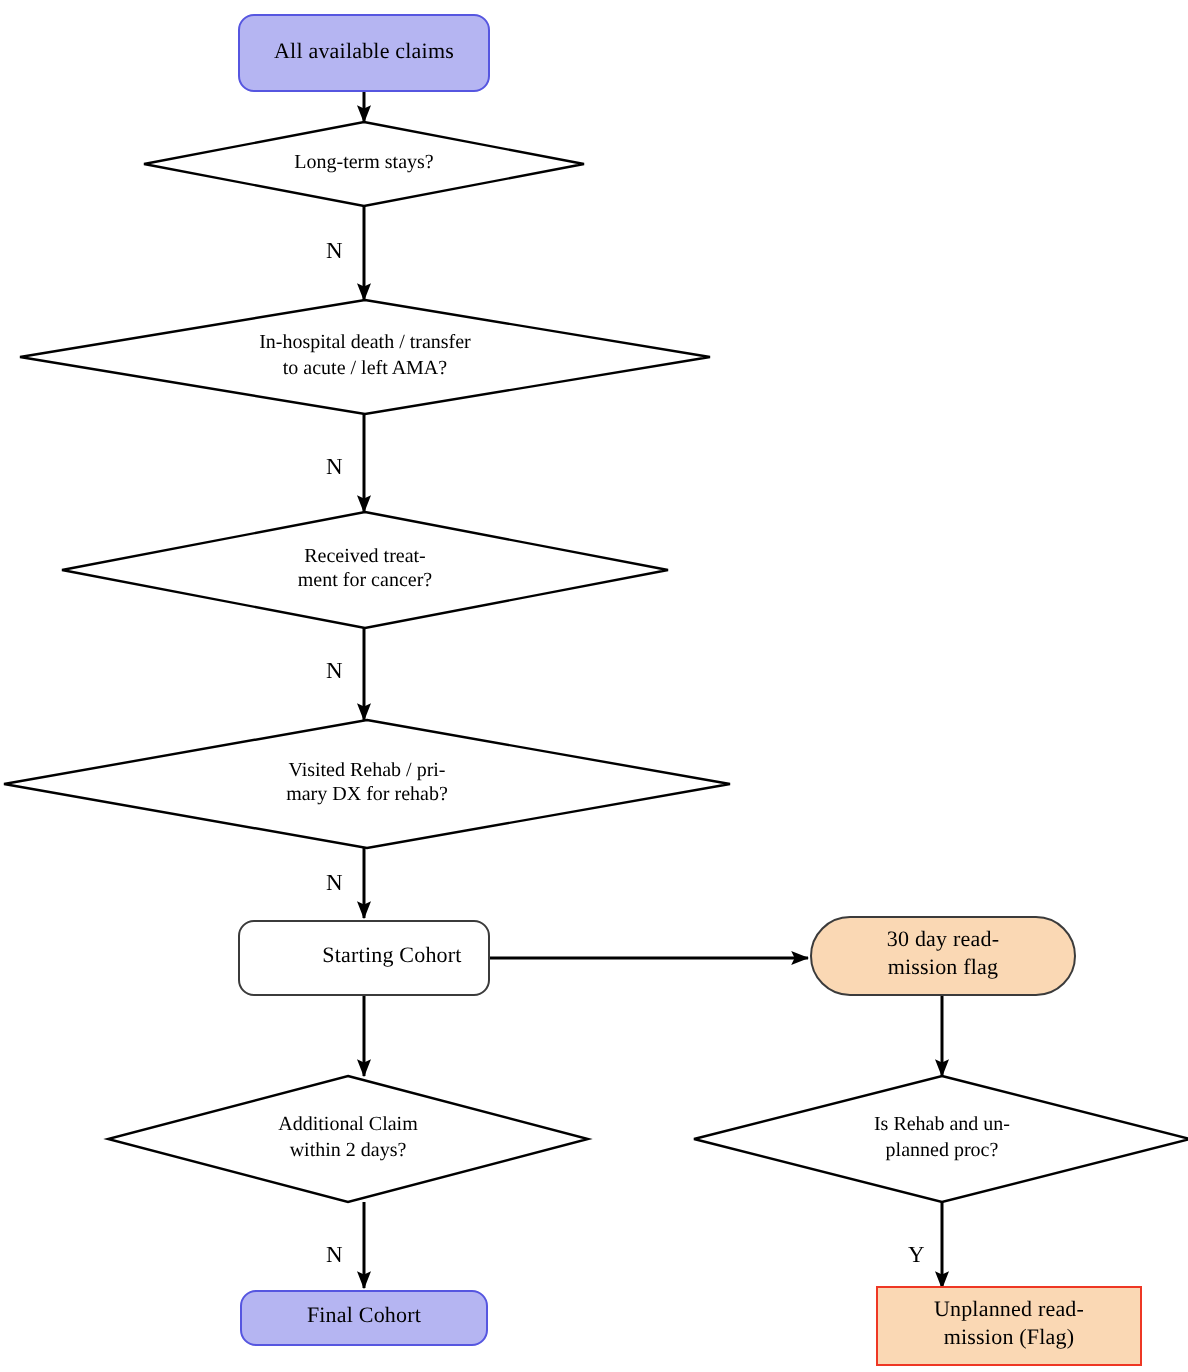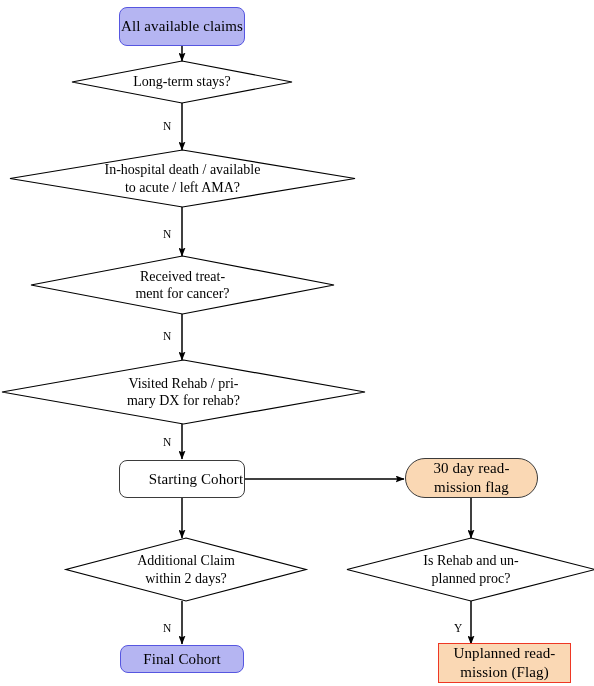--- a/index.html
+++ b/index.html
@@ -28,21 +28,21 @@
     pointer-events: none;
   }
   .node {
     position: absolute;
     box-sizing: border-box;
     display: flex;
     align-items: center;
     justify-content: center;
     text-align: center;
     line-height: 1.25;
-    font-size: 15px;
+    font-size: 11px;
     letter-spacing: 0.1px;
   }
   
   .box-rounded {
     border-radius: 8px;
     border-width: 1.4px;
     border-style: solid;
   }
   .box-sharp {
     border-radius: 0px;
@@ -78,21 +78,21 @@
     position: absolute;
     left: 0;
     top: 0;
     overflow: visible;
   }
   .diamond .dlabel {
     position: relative;
     z-index: 2;
     text-align: center;
     line-height: 1.25;
-    font-size: 14px;
+    font-size: 10px;
     white-space: pre;
   }
   .node .nlabel {
     white-space: pre;
   }
   
   .edge-label {
     position: absolute;
     font-size: 11.5px;
     font-family: "Liberation Serif", "DejaVu Serif", serif;
@@ -153,21 +153,21 @@
     <svg width="220" height="42" viewBox="0 0 220 42">
       <polygon points="110,0 220,21 110,42 0,21" fill="#ffffff" stroke="#000000" stroke-width="1.2"></polygon>
     </svg>
     <span class="dlabel">Long-term stays?</span>
   </div>
 
   <div class="diamond" style="left:10px; top:150px; width:345px; height:57px;">
     <svg width="345" height="57" viewBox="0 0 345 57">
       <polygon points="172.5,0 345,28.5 172.5,57 0,28.5" fill="#ffffff" stroke="#000000" stroke-width="1.2"></polygon>
     </svg>
-    <span class="dlabel"><span>In-hospital death / available</span><br><span>to acute / left AMA?</span></span>
+    <span class="dlabel"><span>In-hospital death / transfer</span><br><span>to acute / left AMA?</span></span>
   </div>
 
   <div class="diamond" style="left:31px; top:256px; width:303px; height:58px;">
     <svg width="303" height="58" viewBox="0 0 303 58">
       <polygon points="151.5,0 303,29 151.5,58 0,29" fill="#ffffff" stroke="#000000" stroke-width="1.2"></polygon>
     </svg>
     <span class="dlabel"><span>Received treat-</span><br><span>ment for cancer?</span></span>
   </div>
 
   <div class="diamond" style="left:2px; top:360px; width:363px; height:64px;">
@@ -178,21 +178,21 @@
   </div>
 
   <div class="node box-rounded fill-white" style="left:119px; top:460px; width:126px; height:38px;">
     <span class="nlabel">Starting Cohort</span>
   </div>
 
   <div class="node box-sharp fill-peach" style="left:405px; top:458px; width:133px; height:40px;border-radius:20px;">
     <span class="nlabel"><span>30 day read-</span><br><span>mission flag</span></span>
   </div>
 
-  <div class="diamond" style="left:66px; top:538px; width:240px; height:63px;align-items:center;">
+  <div class="diamond" style="left:54px; top:538px; width:240px; height:63px;align-items:center;">
     <svg width="240" height="63" viewBox="0 0 240 63">
       <polygon points="120,0 240,31.5 120,63 0,31.5" fill="#ffffff" stroke="#000000" stroke-width="1.2"></polygon>
     </svg>
     <span class="dlabel"><span>Additional Claim</span><br><span>within 2 days?</span></span>
   </div>
 
   <div class="diamond" style="left:347px; top:538px; width:248px; height:63px;">
     <svg width="248" height="63" viewBox="0 0 248 63">
       <polygon points="124,0 248,31.5 124,63 0,31.5" fill="#ffffff" stroke="#000000" stroke-width="1.2"></polygon>
     </svg>

